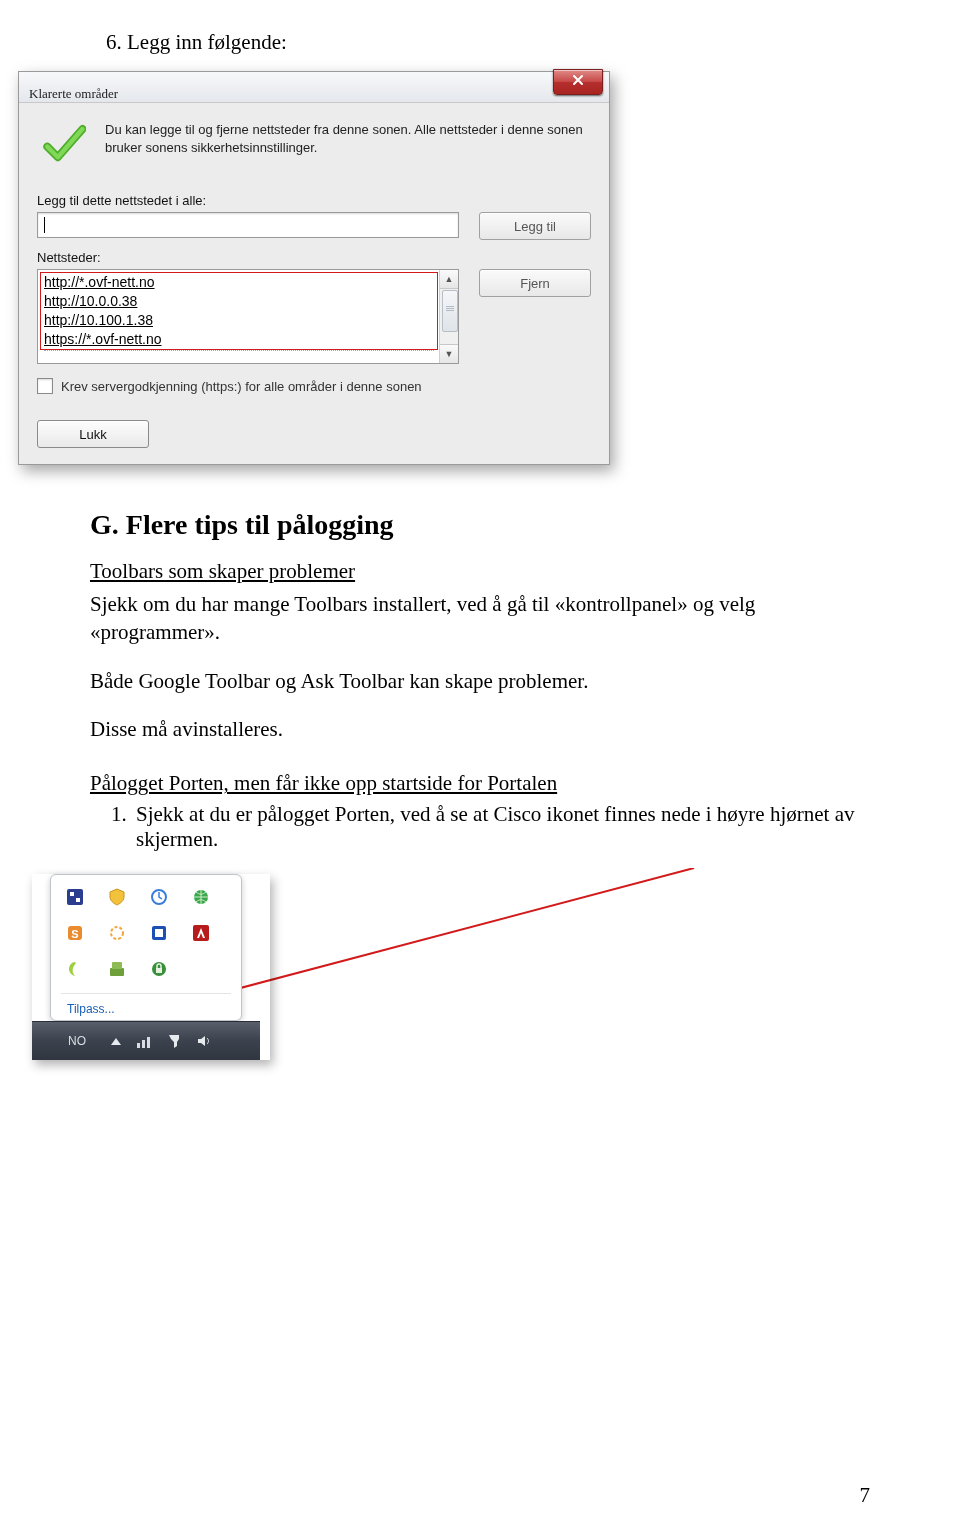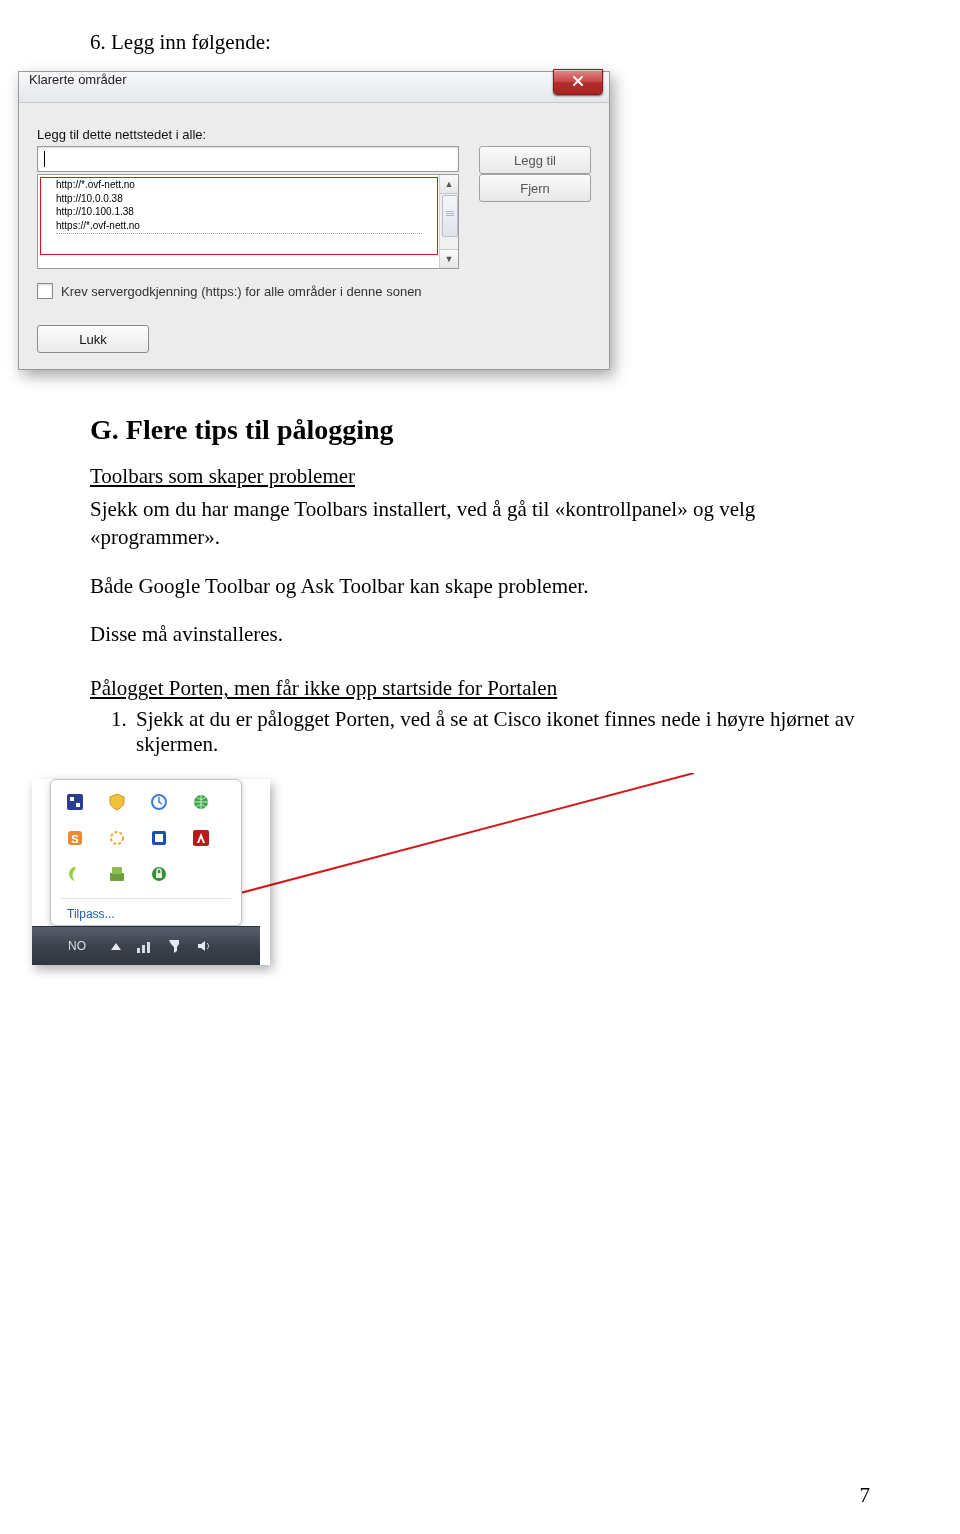--- a/index.html
+++ b/index.html
@@ -12,21 +12,21 @@
   }
   .page {
     width: 960px;
     min-height: 1534px;
     padding: 30px 90px 30px 90px;
     box-sizing: border-box;
     position: relative;
   }
   .step6 {
     font-size: 21px;
-    margin: 0 0 16px 0;
+    margin: 0 0 16px 16px;
   }
   .dlg-wrap {
     margin-left: -72px;
   }
 
   
   .dialog {
     width: 590px;
     background: #ececec;
     border: 1px solid #9a9a9a;
@@ -34,23 +34,24 @@
     font-family: "Segoe UI", Tahoma, Arial, sans-serif;
     font-size: 13px;
     color: #000;
     position: relative;
   }
   .dlg-title {
     height: 30px;
     background: linear-gradient(#f7f8fa,#e4e7ec);
     border-bottom: 1px solid #c8c8c8;
     display: flex;
-    align-items: flex-start;
+    align-items: flex-end;
     padding: 0 0 0 10px;
     position: relative;
+    font-family: Liberation Serif, serif;
   }
   .dlg-title-text { color:#222; }
   .dlg-close {
     position: absolute;
     right: 6px; top: -3px;
     width: 48px; height: 24px;
     background: linear-gradient(#e08a89 0%, #c84a48 48%, #b32e2c 52%, #a92321 100%);
     border: 1px solid #7a1f1d;
     border-radius: 0 0 4px 4px;
     box-shadow: inset 0 1px 0 rgba(255,255,255,.5), 0 1px 2px rgba(0,0,0,.6);
@@ -94,23 +95,24 @@
     flex:1;
     height:95px;
     background:#fff;
     border:1px solid #9a9a9a;
     box-sizing:border-box;
     position:relative;
     overflow:hidden;
     padding-right:18px;
   }
   .listbox .items {
-    padding:3px 18px;
-    font-size:10px;
+    padding:3px 6px;
+    font-size:14px;
     line-height:1.35;
+    text-decoration:underline;
   }
   .listbox .partial {
     color:#222;
     border-top:1px dotted #aaa;
     margin-top:1px;
     height:6px;
     overflow:hidden;
     font-size:13px;
   }
   .highlight-box {
@@ -232,29 +234,39 @@
         <span class="dlg-title-text">Klarerte områder</span>
         <div class="dlg-close">
           <span>
             <svg viewBox="0 0 14 14">
                 <path d="M3 3 L11 11 M11 3 L3 11" stroke="#fff" stroke-width="2" stroke-linecap="round"></path>
               </svg>
           </span>
         </div>
       </div>
       <div class="dlg-body">
+        <div class="info-row">
+          <div class="check-icon">
+            <svg viewBox="0 0 50 50">
+              <path d="M6 28 L18 40 L46 8" fill="none" stroke="#4eae2a" stroke-width="9" stroke-linecap="round" stroke-linejoin="round"></path>
+              <path d="M6 28 L18 40 L46 8" fill="none" stroke="#7fd957" stroke-width="5" stroke-linecap="round" stroke-linejoin="round"></path>
+            </svg>
+          </div>
+          <div class="info-text">Du kan legge til og fjerne nettsteder fra denne sonen. Alle nettsteder i denne sonen bruker sonens sikkerhetsinnstillinger.</div>
+        </div>
 
         <span class="lbl">Legg til dette nettstedet i alle:</span>
         <div class="row">
           <div class="field">
             <span class="text-cursor"></span>
           </div>
           <div class="btn">Legg til</div>
         </div>
 
+        <span class="lbl">Nettsteder:</span>
         <div class="row">
           <div class="listbox">
             <div class="items">
               <div>http://*.ovf-nett.no</div>
               <div>http://10.0.0.38</div>
               <div>http://10.100.1.38</div>
               <div>https://*.ovf-nett.no</div>
               <div class="partial"></div>
             </div>
             <div class="highlight-box"></div>

